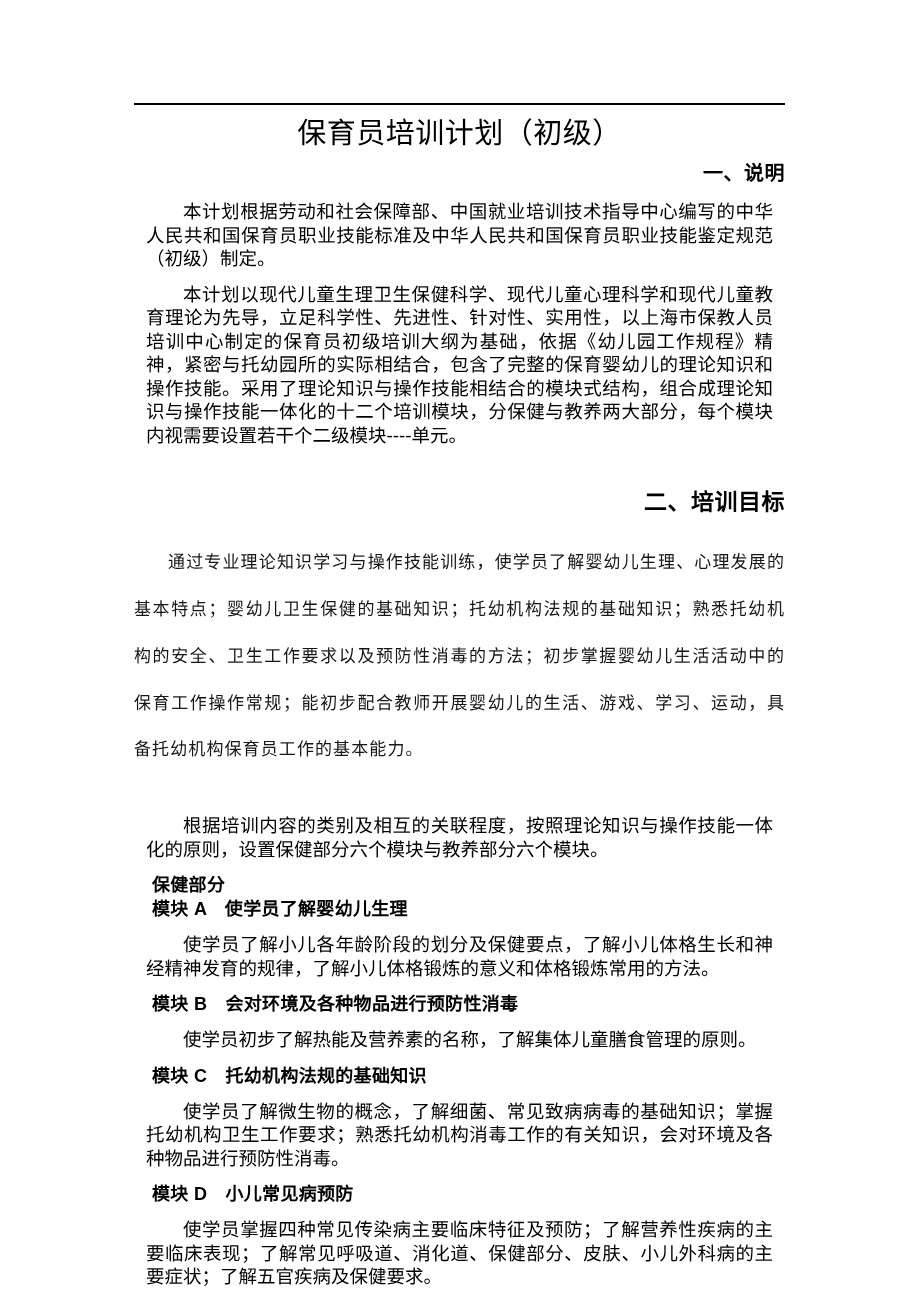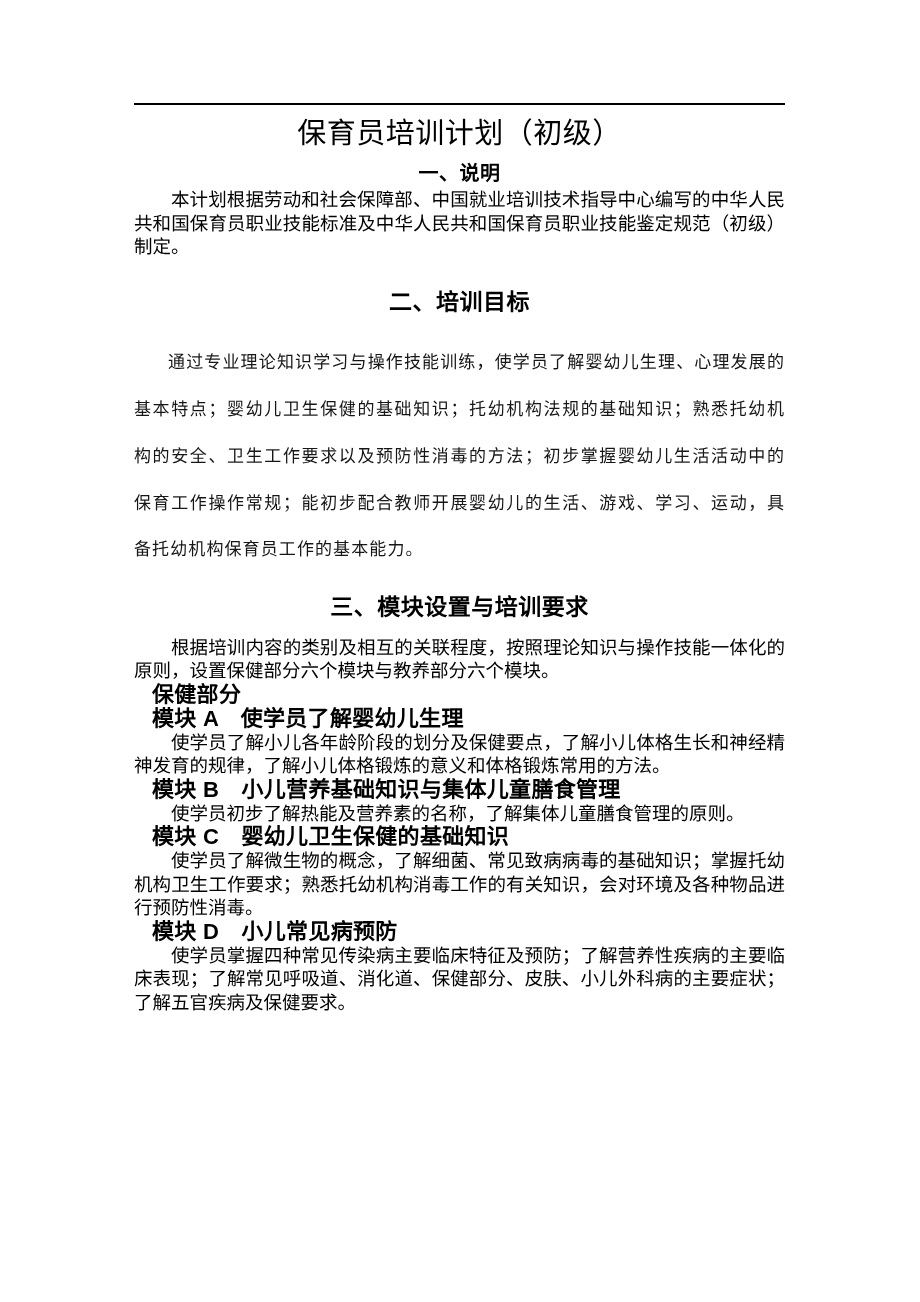--- a/index.html
+++ b/index.html
@@ -51,21 +51,21 @@
     text-align: center;
     font-family: "Liberation Sans", "DejaVu Sans", sans-serif;
     font-size: 29px;
     line-height: 40px;
     font-weight: 400;
     letter-spacing: 0.5px;
   }
 
   
   .sec-heading {
-    text-align: center;
+    text-align: right;
     font-family: "Liberation Sans", "DejaVu Sans", sans-serif;
     font-weight: bold;
     letter-spacing: 0.5px;
   }
   .sec-heading.h-sm {
     font-size: 20px;
     line-height: 30px;
   }
   .sec-heading.h-md {
     font-size: 23px;
@@ -76,21 +76,21 @@
     line-height: 34px;
   }
 
   
   .body-p {
     font-family: "DejaVu Serif", "Liberation Serif", serif;
     font-size: 18.5px;
     line-height: 23.5px;
     text-align: justify;
     text-justify: inter-ideograph;
-    margin: 0;
+    margin: 12px;
     text-indent: 37px;
     letter-spacing: 0;
   }
   .body-p.no-indent { text-indent: 0; }
 
   
   .objective-p {
     font-family: "DejaVu Serif", "Liberation Serif", serif;
     font-size: 17px;
     line-height: 45px;
@@ -100,21 +100,21 @@
     text-indent: 34px;
     letter-spacing: 1.1px;
     color: #161616;
     transform: scaleY(1.04);
     transform-origin: left top;
   }
 
   
   .mod-heading {
     font-family: "Liberation Sans", "DejaVu Sans", sans-serif;
-    font-size: 22px;
+    font-size: 18px;
     line-height: 24px;
     font-weight: bold;
     margin: 0;
     padding-left: 18px;
     letter-spacing: 0.3px;
     white-space: pre;
   }
 
   .spacer-1 { height: 12px; }
   .spacer-2 { height: 20px; }
@@ -128,46 +128,46 @@
   <div class="header-rule"></div>
 
   <div class="doc-title">保育员培训计划（初级）</div>
 
   <div class="content" style="top:158px;">
 
     <div class="sec-heading h-sm">一、说明</div>
 
     <p class="body-p">本计划根据劳动和社会保障部、中国就业培训技术指导中心编写的中华人民共和国保育员职业技能标准及中华人民共和国保育员职业技能鉴定规范（初级）制定。</p>
 
+    <p class="body-p">本计划以现代儿童生理卫生保健科学、现代儿童心理科学和现代儿童教育理论为先导，立足科学性、先进性、针对性、实用性，以上海市保教人员培训中心制定的保育员初级培训大纲为基础，依据《幼儿园工作规程》精神，紧密与托幼园所的实际相结合，包含了完整的保育婴幼儿的理论知识和操作技能。采用了理论知识与操作技能相结合的模块式结构，组合成理论知识与操作技能一体化的十二个培训模块，分保健与教养两大部分，每个模块内视需要设置若干个二级模块----单元。</p>
 
 
     <div class="spacer-3"></div>
 
     <div class="sec-heading h-md">二、培训目标</div>
 
     <div class="spacer-2"></div>
 
     <p class="objective-p">通过专业理论知识学习与操作技能训练，使学员了解婴幼儿生理、心理发展的基本特点；婴幼儿卫生保健的基础知识；托幼机构法规的基础知识；熟悉托幼机构的安全、卫生工作要求以及预防性消毒的方法；初步掌握婴幼儿生活活动中的保育工作操作常规；能初步配合教师开展婴幼儿的生活、游戏、学习、运动，具备托幼机构保育员工作的基本能力。</p>
 
     <div class="spacer-3"></div>
 
-    <div class="sec-heading h-lg">三、模块设置与培训要求</div>
 
     <div class="spacer-1"></div>
 
     <p class="body-p">根据培训内容的类别及相互的关联程度，按照理论知识与操作技能一体化的原则，设置保健部分六个模块与教养部分六个模块。</p>
 
     <p class="mod-heading">保健部分</p>
 
     <p class="mod-heading">模块 A　使学员了解婴幼儿生理</p>
     <p class="body-p no-indent" style="text-indent:37px;">使学员了解小儿各年龄阶段的划分及保健要点，了解小儿体格生长和神经精神发育的规律，了解小儿体格锻炼的意义和体格锻炼常用的方法。</p>
 
-    <p class="mod-heading">模块 B　小儿营养基础知识与集体儿童膳食管理</p>
+    <p class="mod-heading">模块 B　会对环境及各种物品进行预防性消毒</p>
     <p class="body-p">使学员初步了解热能及营养素的名称，了解集体儿童膳食管理的原则。</p>
 
-    <p class="mod-heading">模块 C　婴幼儿卫生保健的基础知识</p>
+    <p class="mod-heading">模块 C　托幼机构法规的基础知识</p>
     <p class="body-p">使学员了解微生物的概念，了解细菌、常见致病病毒的基础知识；掌握托幼机构卫生工作要求；熟悉托幼机构消毒工作的有关知识，会对环境及各种物品进行预防性消毒。</p>
 
     <p class="mod-heading">模块 D　小儿常见病预防</p>
     <p class="body-p">使学员掌握四种常见传染病主要临床特征及预防；了解营养性疾病的主要临床表现；了解常见呼吸道、消化道、保健部分、皮肤、小儿外科病的主要症状；了解五官疾病及保健要求。</p>
 
   </div>
 </div>
 
 </body></html>

